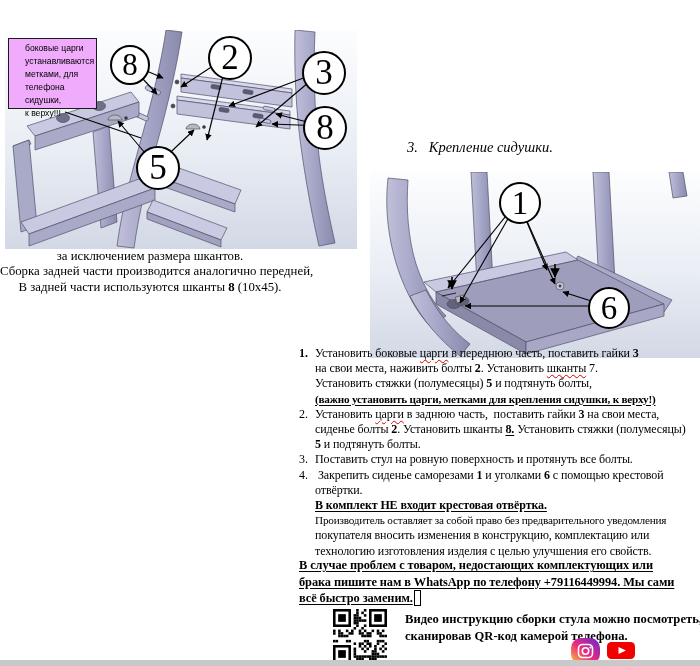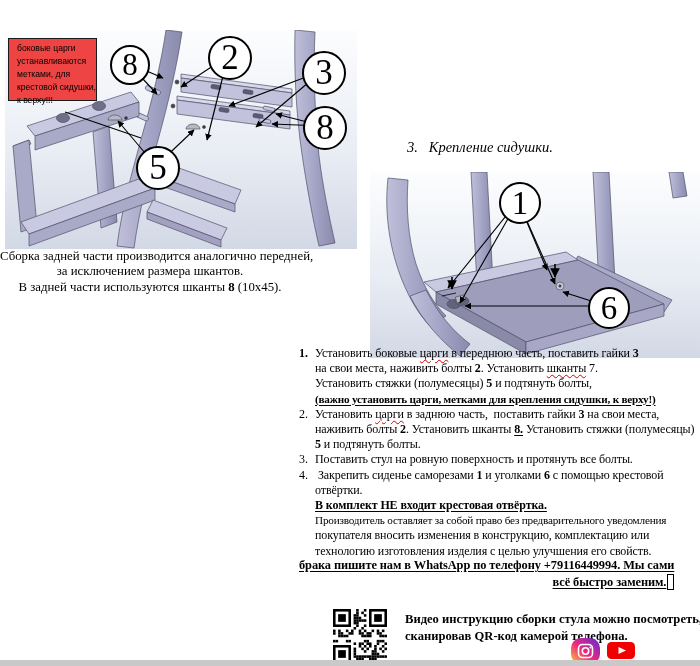--- a/index.html
+++ b/index.html
@@ -1,43 +1,43 @@
 <!DOCTYPE html>
 <html><head>
 <meta charset="utf-8">
 <style>
   html,body{margin:0;padding:0;background:#fff;}
   .page{position:relative;width:700px;height:666px;background:#fff;overflow:hidden;
         font-family:"Liberation Serif",serif;color:#000;}
   .abs{position:absolute;}
   .t1{left:82px;top:3px;font-size:14.5px;white-space:pre;}
   .t3{left:407px;top:139px;font-size:14.5px;white-space:pre;font-style:italic;}
-  .notebox{left:8px;top:38px;width:89px;height:63px;border:1.6px solid #1a1a1a;background:#ef4444;
+  .notebox{left:8px;top:38px;width:89px;height:71px;border:1.6px solid #1a1a1a;background:#f0abfc;
            font-family:"Liberation Sans",sans-serif;font-size:8.6px;line-height:13px;
-           padding:3px 0 0 8px;box-sizing:border-box;z-index:3;}
+           padding:3px 0 0 16px;box-sizing:border-box;z-index:3;}
   .caption{left:0;top:249px;width:300px;text-align:center;font-size:12.8px;line-height:15.3px;}
   .co{position:absolute;background:#fff;border:2.2px solid #000;border-radius:50%;
       display:flex;align-items:center;justify-content:center;z-index:4;
       font-family:"Liberation Serif",serif;}
   .co1{width:36px;height:36px;font-size:31px;}
   .co1b{width:40px;height:40px;font-size:35px;}
   .co2{width:38px;height:38px;font-size:33px;}
   .list{left:299px;top:346px;width:404px;font-size:12px;line-height:15.2px;letter-spacing:-0.1px;}
   .item{display:flex;}
   .marker{width:16px;flex:none;}
   .lines{flex:1;min-width:0;}
   .line{white-space:pre;}
   .fit{font-size:11.2px;letter-spacing:-0.2px;}
   .b{font-weight:bold;}
   .u{text-decoration-line:underline;text-underline-offset:1.5px;}
   .w{text-decoration-line:underline;text-decoration-style:wavy;text-decoration-color:#d40000;
      text-decoration-thickness:1px;text-underline-offset:2px;margin-top:20px;}
   .warranty{left:299px;top:557px;font-size:12.4px;line-height:16.5px;letter-spacing:-0.1px;}
   .warranty .line{white-space:pre;}
-  .lastline{display:flex;align-items:center;justify-content:flex-end;}
+  .lastline{display:flex;align-items:center;}
   .caret{display:inline-block;width:5px;height:14px;border:1.2px solid #000;margin-left:1px;}
   .videotext{left:405px;top:611px;font-size:12.6px;line-height:17px;font-weight:bold;}
   .videotext .line{white-space:pre;}
   .qr{left:333px;top:609px;}
   .ig{left:570px;top:638px;}
   .yt{left:607px;top:642px;}
   .band{left:0;top:660px;width:700px;height:6px;background:#c9c9c9;}
 </style>
 </head>
 <body>
@@ -116,33 +116,33 @@
       <line x1="151" y1="136" x2="113" y2="91" marker-end="url(#ah1)"></line>
       <line x1="151" y1="136" x2="189" y2="100" marker-end="url(#ah1)"></line>
       <line x1="60" y1="82" x2="136" y2="108"></line>
     </g>
   </svg>
 
   <div class="abs notebox">
     <div>боковые царги</div>
     <div>устанавливаются</div>
     <div>метками, для</div>
-    <div>крестовой сидушки,</div>
+    <div>телефона сидушки,</div>
     <div>к верху!!!</div>
   </div>
 
   <div class="co co1" style="left:110px;top:45px">8</div>
   <div class="co co1b" style="left:208px;top:36px">2</div>
   <div class="co co1b" style="left:302px;top:51px">3</div>
   <div class="co co1b" style="left:303px;top:106px">8</div>
   <div class="co co1b" style="left:136px;top:146px">5</div>
 
   <div class="abs caption">
+    <div class="line">за исключением размера шкантов.</div>
     <div class="line">Сборка задней части производится аналогично передней,</div>
-    <div class="line">за исключением размера шкантов.</div>
     <div class="line"><span>В задней части используются шканты </span><span class="b">8</span><span> (10x45).</span></div>
   </div>
 
   <div class="abs t3">3.   Крепление сидушки.</div>
 
   <svg class="abs" style="left:370px;top:172px" width="330" height="186" viewBox="0 0 330 186">
     <defs>
       <linearGradient id="bg2" x1="0" y1="0" x2="0" y2="1">
         <stop offset="0" stop-color="#fcfdfe"></stop>
           <stop offset="0.55" stop-color="#e9edf4"></stop>
@@ -199,21 +199,21 @@
         <div class="line"><span>Установить боковые </span><span class="w">царги</span><span> в переднюю часть, поставить гайки </span><span class="b">3</span></div>
         <div class="line"><span>на свои места, наживить болты </span><span class="b">2</span><span>. Установить </span><span class="w">шканты</span><span> 7.</span></div>
         <div class="line"><span>Установить стяжки (полумесяцы) </span><span class="b">5</span><span> и подтянуть болты,</span></div>
         <div class="line fit"><span class="b u">(важно установить царги, метками для крепления сидушки, к верху!)</span></div>
       </div>
     </div>
     <div class="item">
       <span class="marker">2.</span>
       <div class="lines">
         <div class="line"><span>Установить </span><span class="w">царги</span><span> в заднюю часть,  поставить гайки </span><span class="b">3</span><span> на свои места,</span></div>
-        <div class="line"><span>наживить болты </span><span class="b">2</span><span>. Установить шканты </span><span class="b u">8.</span><span> Установить стяжки (полумесяцы)</span></div>
+        <div class="line"><span>сиденье болты </span><span class="b">2</span><span>. Установить шканты </span><span class="b u">8.</span><span> Установить стяжки (полумесяцы)</span></div>
         <div class="line"><span class="b">5</span><span> и подтянуть болты.</span></div>
       </div>
     </div>
     <div class="item">
       <span class="marker">3.</span>
       <div class="lines">
         <div class="line"><span>Поставить стул на ровную поверхность и протянуть все болты.</span></div>
       </div>
     </div>
     <div class="item">
@@ -223,20 +223,21 @@
         <div class="line"><span>отвёртки.</span></div>
         <div class="line"><span class="b u">В комплект НЕ входит крестовая отвёртка.</span></div>
         <div class="line fit"><span>Производитель оставляет за собой право без предварительного уведомления</span></div>
         <div class="line"><span>покупателя вносить изменения в конструкцию, комплектацию или</span></div>
         <div class="line"><span>технологию изготовления изделия с целью улучшения его свойств.</span></div>
       </div>
     </div>
   </div>
 
   <div class="abs warranty">
+    <div class="line"><span class="b u">В случае проблем с товаром, недостающих комплектующих или</span></div>
     <div class="line"><span class="b u">брака пишите нам в WhatsApp по телефону +79116449994. Мы сами</span></div>
     <div class="lastline">
       <div class="line"><span class="b u">всё быстро заменим.</span></div>
       <span class="caret"></span>
     </div>
   </div>
 
   <svg class="abs qr" width="54" height="54" viewBox="0 0 54 54">
     <rect width="54" height="54" fill="#fff"></rect>
     <g id="qr-modules" fill="#000">

